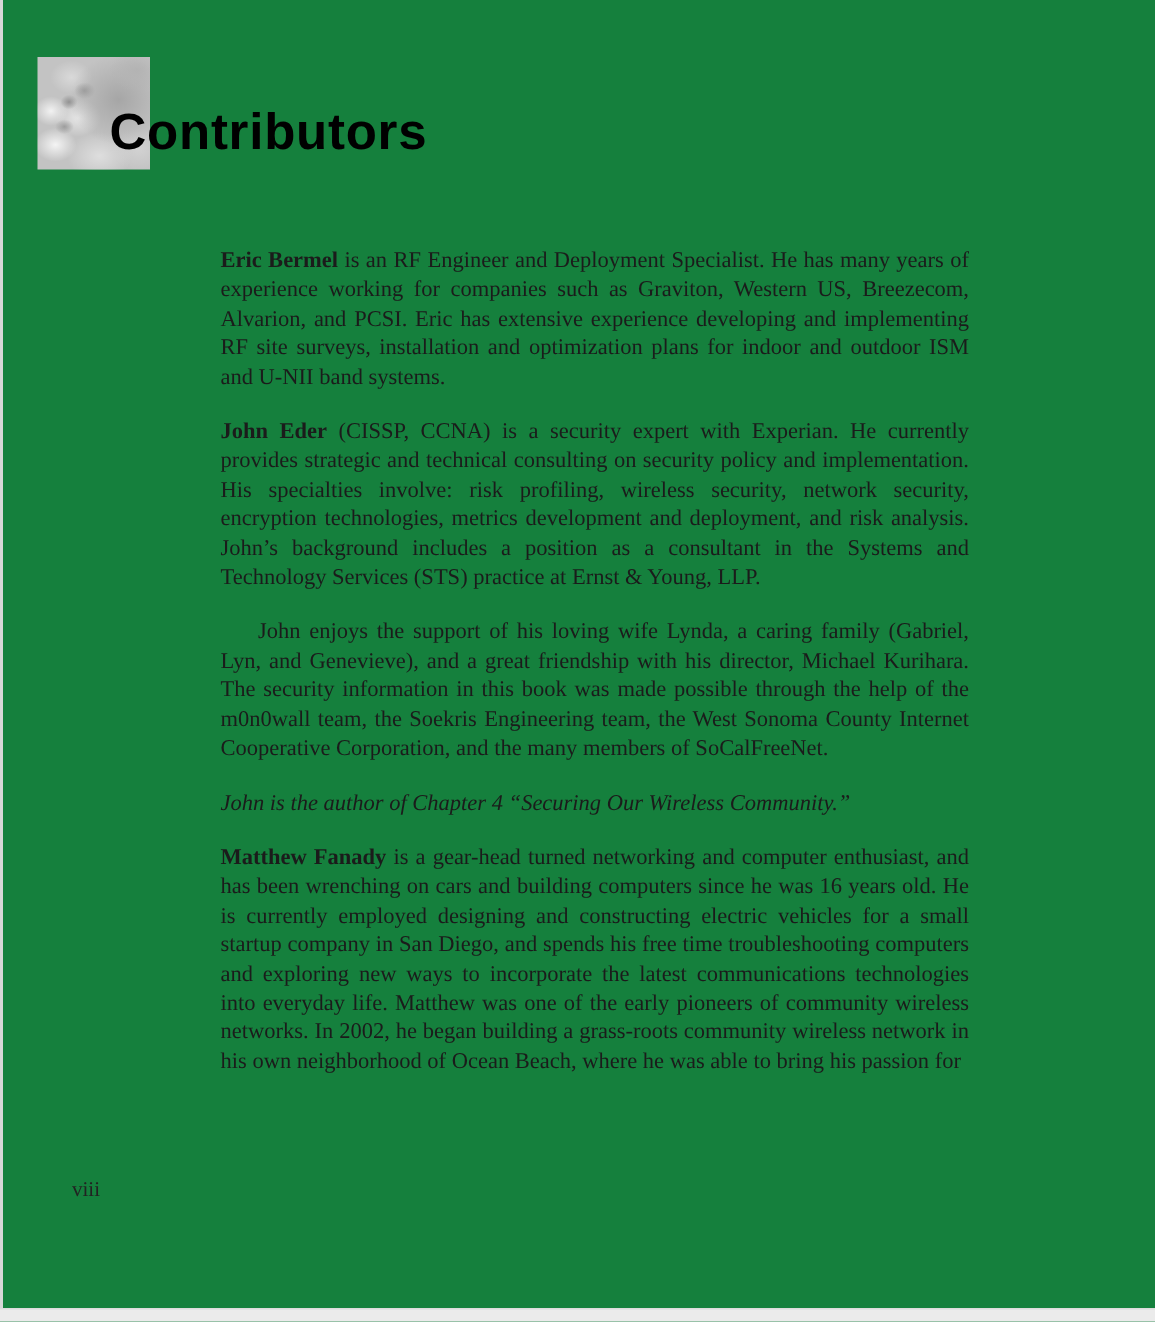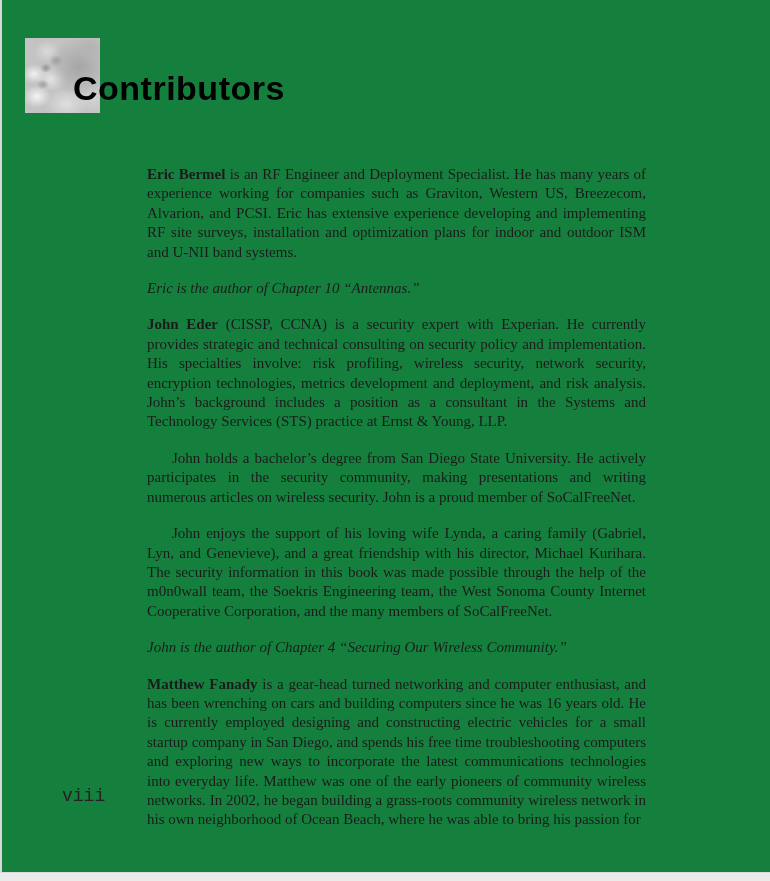--- a/index.html
+++ b/index.html
@@ -78,47 +78,45 @@
   .contrib-name { font-weight: bold; }
   .chapter-note {
     font-style: italic;
     text-align: left;
     margin: 17px 0 8px 25px;
   }
   .indent { text-indent: 25px; }
   .section-break { margin-top: 19px; }
   .folio {
     position: absolute;
-    left: 62px; top: 786px;
-    font-family: Liberation Mono, monospace;
-    font-size: 18px;
+    left: 48px; top: 786px;
+    font-family: Liberation Serif, serif;
+    font-size: 14px;
     color: #222222;
   }
 </style>
 </head>
 <body>
 
 <div class="sheet">
   <div class="edge-left"></div>
   <div class="edge-right"></div>
   <div class="edge-bottom"></div>
 
   <div class="chapter-art"></div>
 
   <h1 class="page-title">Contributors</h1>
 
   <div class="body-text">
 
     <p class="bio"><span class="contrib-name">Eric Bermel</span><span> is an RF Engineer and Deployment Specialist. He has many years of experience working for companies such as Graviton, Western US, Breezecom, Alvarion, and PCSI. Eric has extensive experience developing and implementing RF site surveys, installation and optimization plans for indoor and outdoor ISM and U-NII band systems.</span></p>
 
-    <p class="chapter-note">Eric is the author of Chapter 10 “Antennas.”</p>
 
     <p class="bio"><span class="contrib-name">John Eder</span><span> (CISSP, CCNA) is a security expert with Experian. He currently provides strategic and technical consulting on security policy and implementation. His specialties involve: risk profiling, wireless security, network security, encryption technologies, metrics development and deployment, and risk analysis. John’s background includes a position as a consultant in the Systems and Technology Services (STS) practice at Ernst &amp; Young, LLP.</span></p>
 
-    <p class="indent">John holds a bachelor’s degree from San Diego State University. He actively participates in the security community, making presentations and writing numerous articles on wireless security. John is a proud member of SoCalFreeNet.</p>
 
     <p class="indent">John enjoys the support of his loving wife Lynda, a caring family (Gabriel, Lyn, and Genevieve), and a great friendship with his director, Michael Kurihara. The security information in this book was made possible through the help of the m0n0wall team, the Soekris Engineering team, the West Sonoma County Internet Cooperative Corporation, and the many members of SoCalFreeNet.</p>
 
     <p class="chapter-note">John is the author of Chapter 4 “Securing Our Wireless Community.”</p>
 
     <p class="bio section-break"><span class="contrib-name">Matthew Fanady</span><span> is a gear-head turned networking and computer enthusiast, and has been wrenching on cars and building computers since he was 16 years old. He is currently employed designing and constructing electric vehicles for a small startup company in San Diego, and spends his free time troubleshooting computers and exploring new ways to incorporate the latest communications technologies into everyday life. Matthew was one of the early pioneers of community wireless networks. In 2002, he began building a grass-roots community wireless network in his own neighborhood of Ocean Beach, where he was able to bring his passion for</span></p>
 
   </div>
 
   <div class="folio">viii</div>

